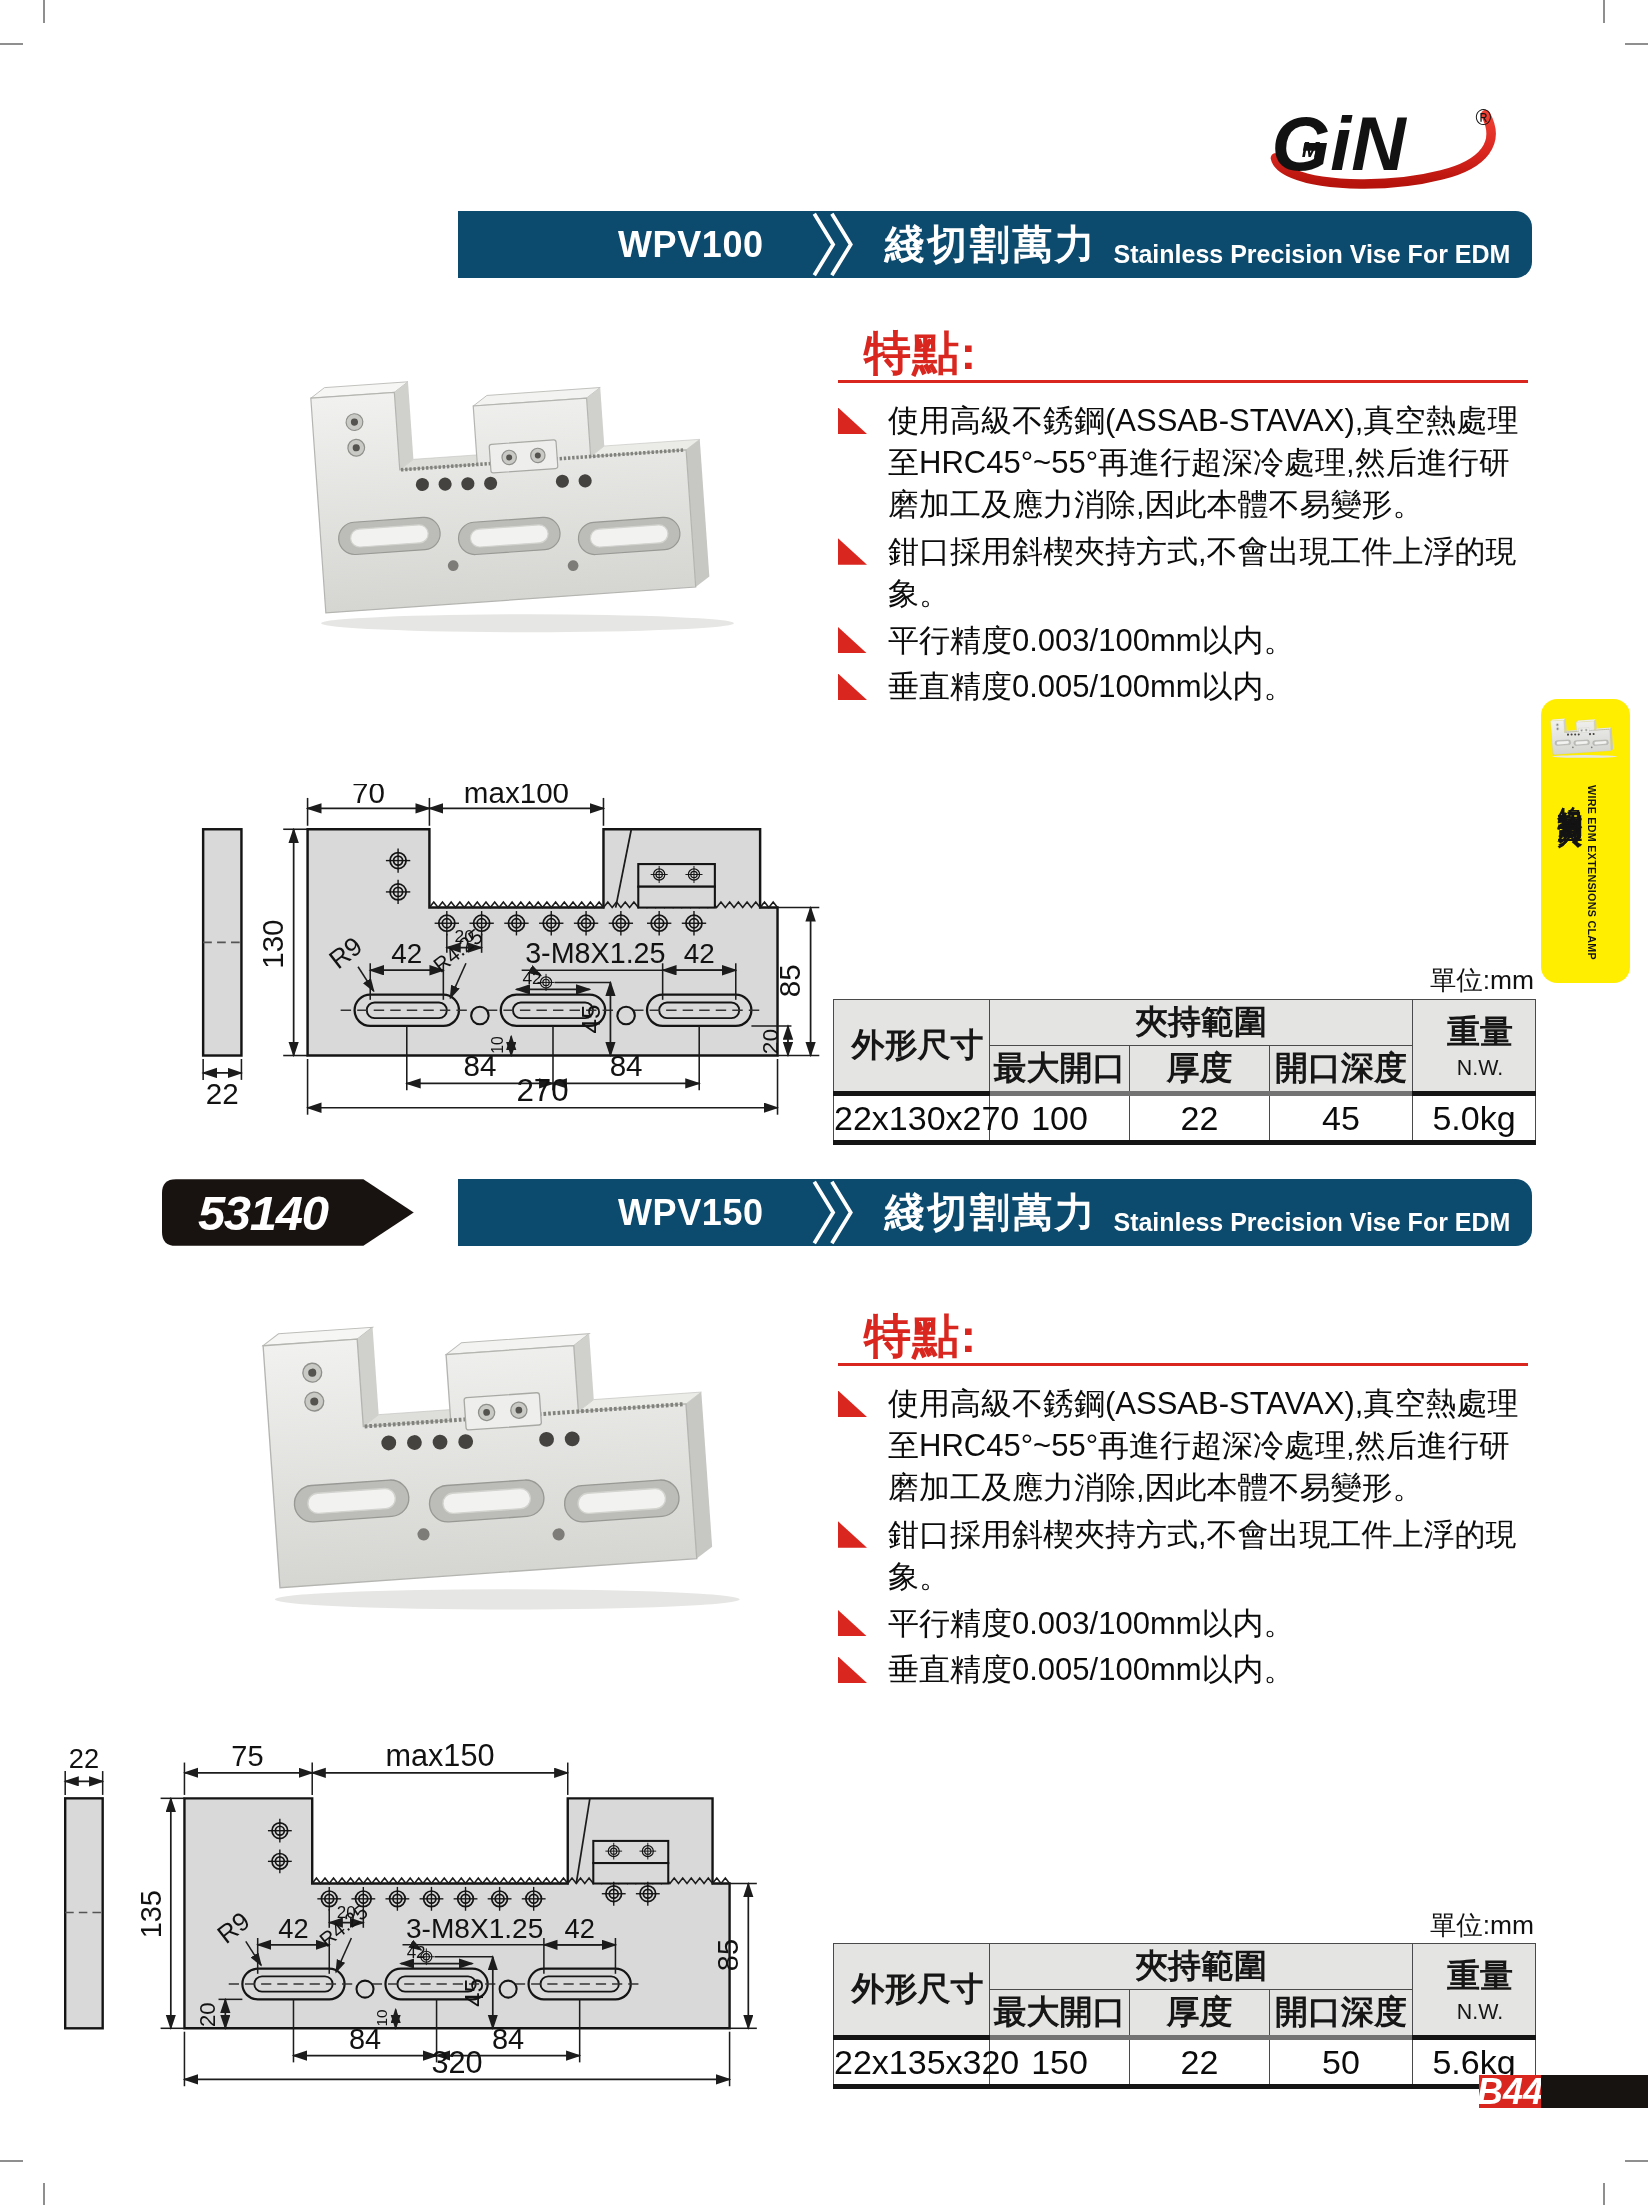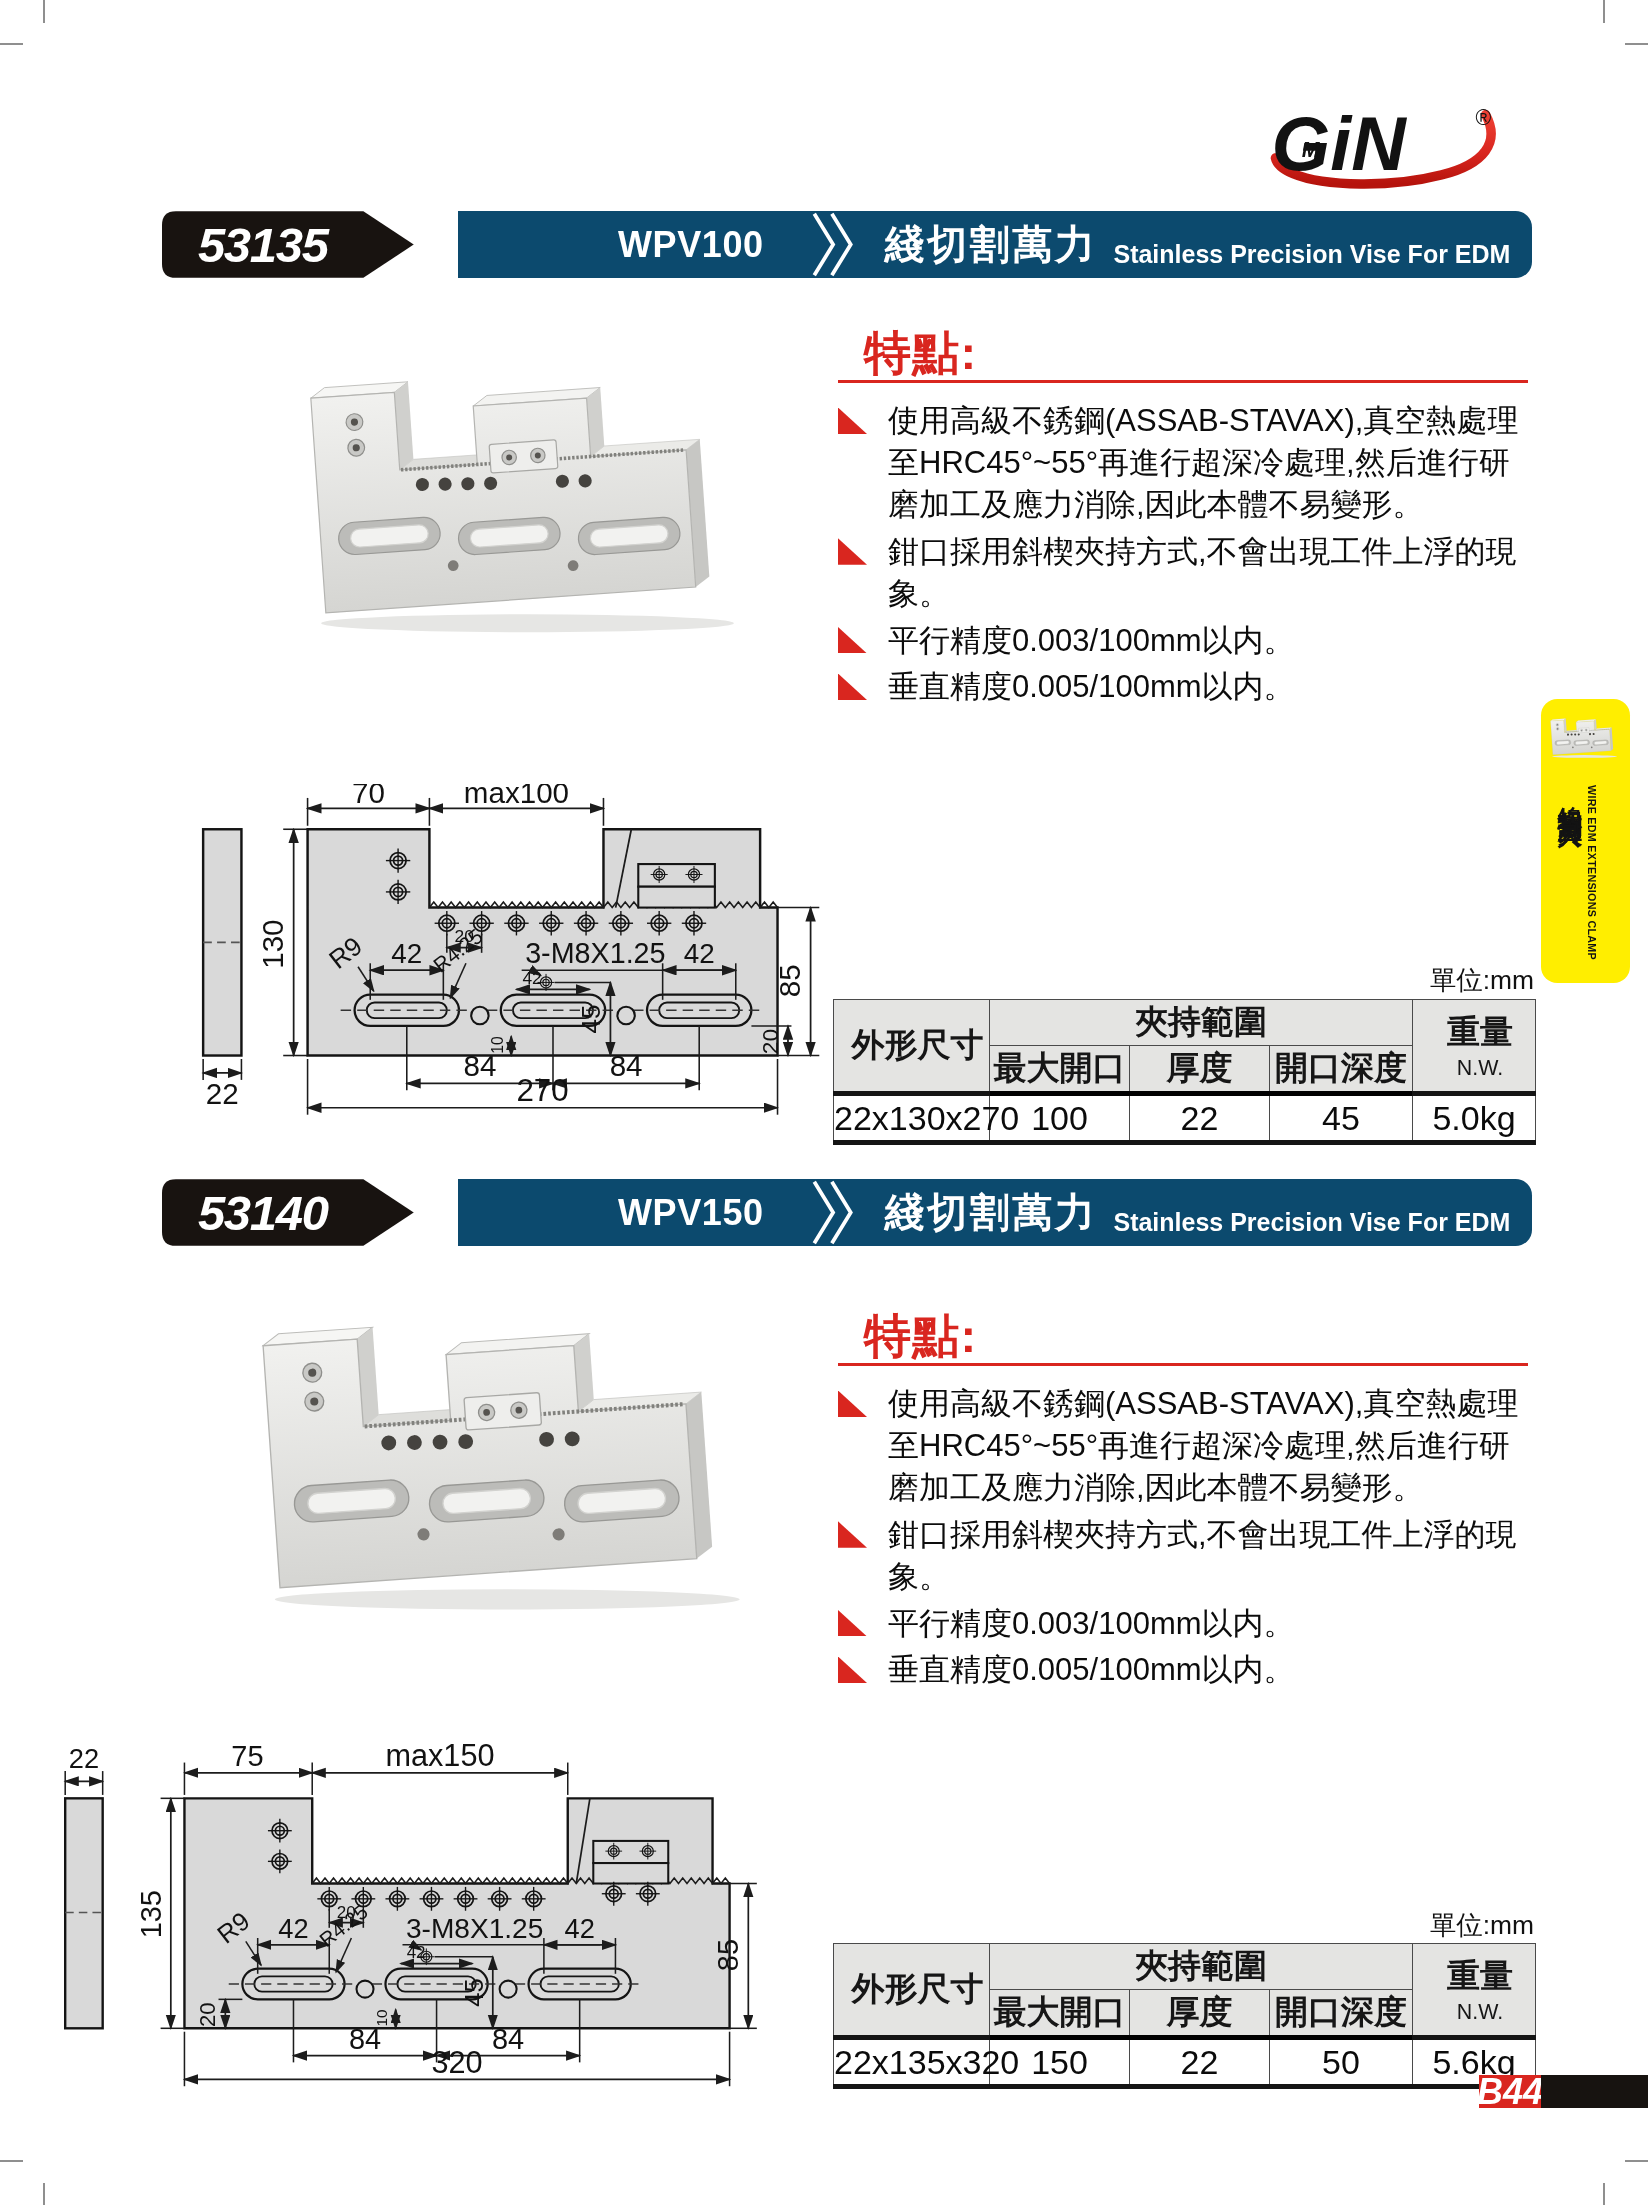--- a/index.html
+++ b/index.html
@@ -25,21 +25,21 @@
   .feat-list{position:absolute;left:838px;width:699px;}
   .feat-item{position:relative;padding-left:50px;font-size:31px;line-height:1.36;margin-bottom:4.4px;color:#0c0c0c;}
   .feat-item .tri{position:absolute;left:0;top:7.5px;width:29px;height:26.4px;background:#d9261f;
                   clip-path:polygon(0 0,100% 100%,0 100%);}
   
   .unit{position:absolute;width:701px;text-align:right;font-size:26.4px;color:#111;}
   table.spec{position:absolute;border-collapse:collapse;table-layout:fixed;width:701px;background:#fff;}
   table.spec th,table.spec td{border:1.3px solid #4a4a4a;text-align:center;vertical-align:middle;padding:0;}
   table.spec th{background:#e4e4e2;font-weight:bold;font-size:33px;color:#161616;}
   table.spec tr.h1 th{height:42px;}
-  table.spec tr.h2 th{height:39px;border-bottom:5px solid #000000;margin-left:12px;}
+  table.spec tr.h2 th{height:39px;border-bottom:5px solid #737373;margin-left:12px;}
   table.spec td{height:44px;font-size:34px;border-bottom:5px solid #141414;color:#0b0b0b;}
   table.spec th.cdim,table.spec th.cwt{border-bottom:5px solid #141414;padding-left:12px;}
   table.spec .nw{display:block;font-size:21.4px;font-weight:normal;margin-top:1.3px;}
   
   .tab{position:absolute;left:1541px;top:699px;width:89px;height:284px;background:#ffee00;border-radius:16.3px;}
   .tab .zh{position:absolute;left:12.6px;top:87px;writing-mode:vertical-rl;text-orientation:upright;
            font-size:24.5px;font-weight:bold;letter-spacing:3.1px;color:#131313;}
   .tab .en{position:absolute;left:45px;top:86px;writing-mode:vertical-rl;
            font-size:10.7px;font-weight:bold;letter-spacing:0.3px;color:#131313;white-space:nowrap;}
   
@@ -80,26 +80,20 @@
 
 <div class="hdr" style="top:211px;">
   <div class="bar">
     <span class="model">WPV100</span>
     <svg class="chev" width="49" height="67" viewBox="0 0 78 106">
       <path d="M10,4 L40,53 L10,102" stroke="#fff" stroke-width="6" fill="none"></path>
       <path d="M38,4 L68,53 L38,102" stroke="#fff" stroke-width="6" fill="none"></path>
     </svg>
     <span class="t-zh">綫切割萬力</span>
     <span class="t-en">Stainless Precision Vise For EDM</span>
-  </div>
-  <div class="tagwrap">
-    <svg width="365" height="67" viewBox="0 0 580 106">
-      <path d="M22,0 H320 L400,53 L320,106 H22 Q0,106 0,84 V22 Q0,0 22,0 Z" fill="#181310"></path>
-    </svg>
-    <div class="tagnum">53135</div>
   </div>
 </div>
 
 <svg class="abs" style="left:282px;top:347px;" width="503" height="299" viewBox="0 0 840 500">
   <defs>
     <linearGradient id="metal" x1="0" y1="0" x2="0" y2="1">
       <stop offset="0" stop-color="#f1f1ef"></stop>
         <stop offset="1" stop-color="#d5d5d2"></stop>
     </linearGradient>
   </defs>

